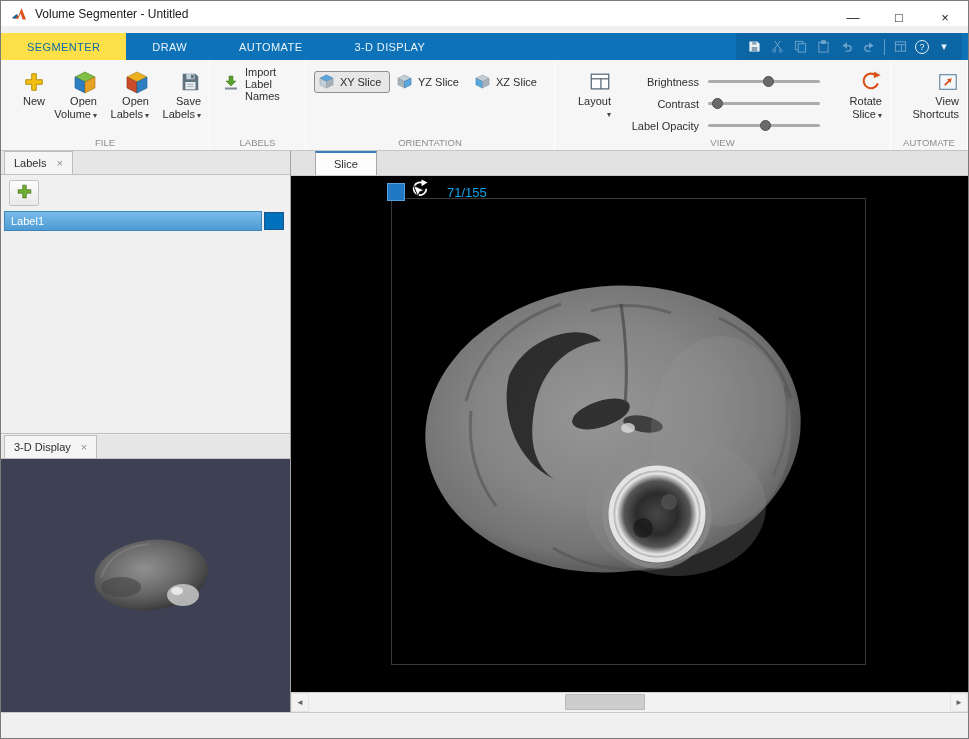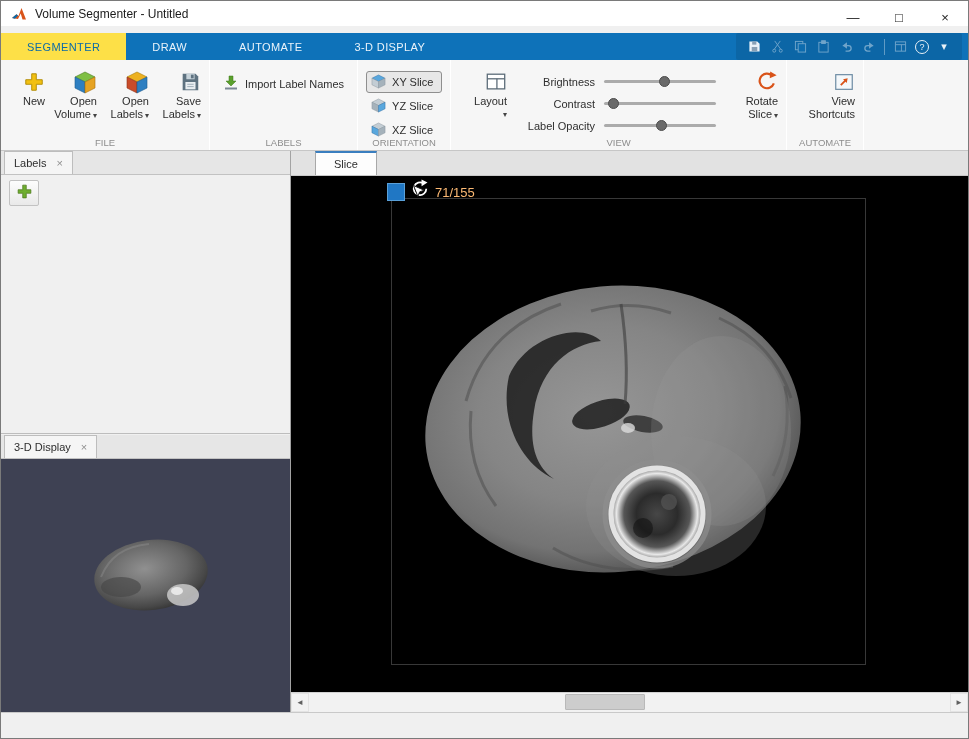--- a/index.html
+++ b/index.html
@@ -25,21 +25,21 @@
 
   
   .toolstrip { position:absolute; left:0; top:59px; width:100%; height:91px; background:#f6f6f6; border-bottom:1px solid #c6c6c6; display:flex; }
   .section { position:relative; height:100%; padding:5px 8px 16px; display:flex; align-items:flex-start; }
   .caption { position:absolute; bottom:2px; left:0; right:0; text-align:center; font-size:9.5px; color:#8d8d8d; }
   .tsep { width:1px; background:#dadada; border-right:1px solid #ffffff; }
   .bigbtn { display:flex; flex-direction:column; align-items:flex-end; width:52px; padding-top:3px; font-size:11px; color:#2e2e2e; line-height:13px; text-align:center; border-radius:2px; }
   .bigbtn .ic { height:27px; display:flex; align-items:center; justify-content:center; }
   .stackcol { display:flex; gap:7px; padding-top:8px; }
   .smallbtn { display:flex; align-items:center; gap:6px; font-size:11px; color:#2e2e2e; height:22px; padding:0 5px; border-radius:2px; }
-  .togglecol { display:flex; flex-direction:column; gap:2px; padding-top:6px; }
+  .togglecol { display:flex; flex-direction:row; gap:2px; padding-top:6px; }
   .toggle { display:flex; align-items:center; gap:6px; font-size:11px; color:#2e2e2e; width:76px; height:22px; padding:0 4px; border:1px solid transparent; border-radius:3px; }
   .toggle.selected { background:#e7e7e7; border:1px solid #8f8f8f; }
   .viewflex { display:flex; align-items:flex-start; }
   .sliders { display:flex; flex-direction:column; gap:9px; padding-top:10px; margin:0 14px 0 10px; }
   .srow { display:flex; align-items:center; }
   .slabel { width:78px; text-align:right; font-size:11px; color:#2e2e2e; }
   .slider { position:relative; width:112px; height:13px; margin-left:9px; }
   .slider .track { position:absolute; left:0; right:0; top:5px; height:3px; background:#ababab; border-radius:2px; }
   .slider .thumb { position:absolute; top:1px; width:11px; height:11px; background:#6a6a6a; border:1px solid #4d4d4d; border-radius:50%; }
   .dd { font-size:8px; color:#444; margin-left:2px; }
@@ -59,21 +59,21 @@
   .swatch { width:20px; height:18px; background:#0072bd; border:1px solid #18558a; margin-left:2px; }
   .d3view { position:absolute; left:0; right:0; top:24px; bottom:0; background:#3e4153; overflow:hidden; }
 
   
   .mainpanel { position:absolute; left:290px; top:150px; right:0; bottom:26px; background:#e6e6e6; }
   .mtabs { height:25px; background:#e2e2e2; border-bottom:1px solid #c9c9c9; display:flex; align-items:flex-end; padding-left:24px; }
   .mtab { height:24px; background:#fdfdfd; border:1px solid #a8a8a8; border-bottom:none; border-top:2px solid #3a7ebf; display:flex; align-items:center; padding:0 18px; font-size:11px; color:#2e2e2e; }
   .viewport { position:absolute; left:0; top:25px; right:0; bottom:20px; background:#000; overflow:hidden; }
   .indicator { position:absolute; left:96px; top:3px; display:flex; align-items:center; gap:2px; z-index:3; }
   .bluesq { width:18px; height:18px; background:#2077c4; border:1px solid #5aa0d8; }
-  .slicetext { color:#fdba74; font-size:13px; margin-left:2px; }
+  .slicetext { color:#0ea5e9; font-size:13px; margin-left:14px; }
   .brainwrap { position:absolute; inset:0; }
 
   
   .hscroll { position:absolute; left:0; right:0; bottom:0; height:20px; background:#f2f2f2; border-top:1px solid #d2d2d2; display:flex; }
   .sbtn { width:18px; height:100%; display:flex; align-items:center; justify-content:center; font-size:8px; color:#606060; background:#f2f2f2; border:1px solid #e3e3e3; }
   .strack { flex:1; position:relative; }
   .sthumb { position:absolute; left:256px; top:1px; width:80px; height:16px; background:#cdcdcd; border:1px solid #b9b9b9; border-radius:1px; }
 
   
   .statusbar { position:absolute; left:0; right:0; bottom:0; height:26px; background:#f0f0f0; border-top:1px solid #c9c9c9; }
@@ -336,20 +336,24 @@
         </div>
       </div>
       <div class="ltoolbar">
         <div class="addbtn">
           <span>
             <svg width="17" height="17" viewBox="0 0 24 24">
                 <path d="M9.5 3h5v6.5H21v5h-6.5V21h-5v-6.5H3v-5h6.5z" fill="#6fae2f" stroke="#49761a" stroke-width="1"></path>
               </svg>
           </span>
         </div>
+      </div>
+      <div class="labelrow">
+        <div class="labelname">Label1</div>
+        <div class="swatch"></div>
       </div>
     </div>
 
     <div class="subpanel d3">
       <div class="ptabs">
         <div class="ptab">
           <span>3-D Display</span>
           <span class="x">×</span>
         </div>
       </div>

